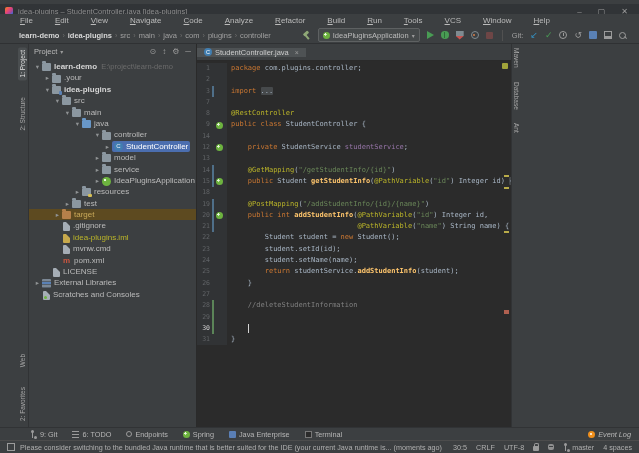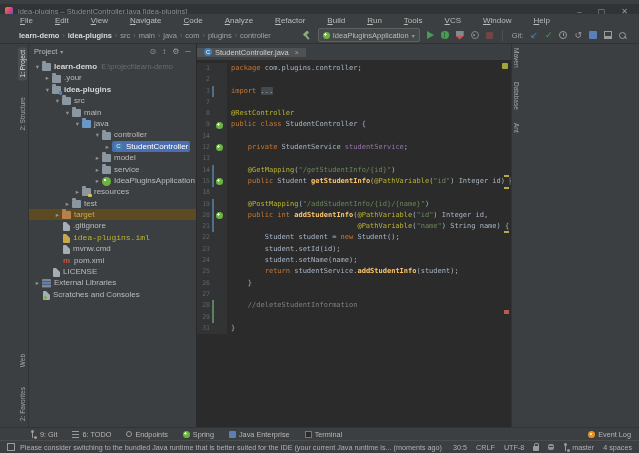--- a/index.html
+++ b/index.html
@@ -62,21 +62,21 @@
   .pheader{height:15px;display:flex;align-items:center;padding:0 5px;color:#bbbbbb;font-size:7.5px;flex-shrink:0;}
   .ph-title{display:flex;align-items:center;gap:3px;white-space:nowrap;}
   .ph-dd{color:#9b9b9b;font-size:6px;}
   .ph-icons{margin-left:auto;display:flex;gap:6px;color:#9b9b9b;font-size:8px;align-items:center;}
   .ptree{flex:1;overflow:hidden;font-size:8px;padding-top:2px;}
   .trow{height:11.4px;line-height:11.4px;display:flex;align-items:center;white-space:nowrap;color:#bbbbbb;}
   .trow-target{background:#5d4a20;}
   .arr{width:9px;display:inline-block;color:#8f9294;font-size:6.5px;text-align:center;flex-shrink:0;}
   .lbl{margin-left:3px;}
   .bold{color:#d4d4d4;font-weight:bold;}
-  .gold{color:#bbb529;font-family:Liberation Mono, monospace;}
+  .gold{color:#bbb529;}
   .excl-label{color:#c9a959;}
   .extra{color:#6b6b6b;margin-left:4px;font-size:7.5px;}
   .selbox{background:#4b6eaf;border-radius:2px;display:flex;align-items:center;padding:0 2px;color:#ffffff;}
   .selbox .lbl{color:#ffffff;}
   .ic{width:9px;height:8px;flex-shrink:0;display:inline-block;position:relative;margin-top:1px;font-style:normal;}
   .ic-project,.ic-module,.ic-folder,.ic-package,.ic-folder-res{background:#8b97a0;border-radius:1px;}
   .ic-project::before,.ic-module::before,.ic-folder::before,.ic-package::before,.ic-folder-res::before,
   .ic-folder-java::before,.ic-folder-excl::before{content:"";position:absolute;top:-2px;left:0;width:4px;height:2px;background:inherit;border-radius:1px 1px 0 0;}
   .ic-folder-java{background:#6897c8;border-radius:1px;}
   .ic-folder-excl{background:#b5804a;border-radius:1px;}
@@ -125,21 +125,21 @@
   .bitem{display:flex;align-items:center;gap:3px;margin-right:15px;white-space:nowrap;}
   .bic{width:7px;height:7px;flex-shrink:0;display:inline-block;position:relative;}
   .bi-git-branch{width:4px;border-left:1px solid #9b9b9b;margin-left:2px;}
   .bi-git-branch::before{content:"";position:absolute;left:-2.5px;top:-1px;width:3px;height:3px;border-radius:50%;background:#9b9b9b;}
   .bi-git-branch::after{content:"";position:absolute;left:1px;bottom:-1px;width:3px;height:3px;border-radius:50%;background:#9b9b9b;}
   .bi-todo{background:repeating-linear-gradient(#9b9b9b 0 1px,transparent 1px 3px);}
   .bi-endpoints{border:1.5px solid #9b9b9b;border-radius:50%;width:4px;height:4px;}
   .bi-spring{background:radial-gradient(circle at 35% 35%,#eaf6df 0 1px,#6db33f 1.2px);border-radius:50%;}
   .bi-java-ee{background:#5a7fb5;border-radius:1px;}
   .bi-terminal{background:#2b2b2b;border:1px solid #777;box-sizing:border-box;}
-  .eventlog{margin-left:auto;display:flex;align-items:center;gap:3px;white-space:nowrap;}
+  .eventlog{margin-left:auto;display:flex;align-items:center;gap:3px;white-space:nowrap;font-style:italic;}
   .el-ic{width:7px;height:7px;border-radius:50%;background:#ef8f1c;position:relative;}
   .el-ic::after{content:"";position:absolute;left:2px;top:2px;width:2px;height:2px;border-radius:50%;background:#fff;}
   
   .statusbar{position:absolute;top:440px;left:0;width:100%;height:13px;background:#3c3f41;border-top:1px solid #4c4c4c;display:flex;align-items:center;font-size:7.2px;color:#b0b0b0;padding:0 7px;box-sizing:border-box;}
   .st-ic{width:6px;height:6px;border:1px solid #9b9b9b;margin-right:5px;flex-shrink:0;}
   .st-msg{white-space:nowrap;overflow:hidden;text-overflow:clip;flex:1;margin-right:8px;}
   .st-right{display:flex;align-items:center;gap:9px;flex-shrink:0;white-space:nowrap;}
   .i-lock{width:6px;height:5px;background:#9b9b9b;border-radius:1px;position:relative;margin-top:2px;}
   .i-lock::before{content:"";position:absolute;top:-3px;left:1px;width:3px;height:3px;border:1px solid #9b9b9b;border-bottom:none;border-radius:2px 2px 0 0;}
   .i-hector{width:6px;height:6px;background:#8f8f8f;border-radius:2px;position:relative;}
@@ -380,20 +380,21 @@
         <div class="cl"><span class="gut"><span class="ln">20</span><span class="vcs blue"></span><span class="gicon"><span class="gi-spring"></span></span></span><span class="ct"><span class="tk-pl">    </span><span class="tk-kw">public int</span><span class="tk-pl"> </span><span class="tk-decl">addStudentInfo</span><span class="tk-pl">(</span><span class="tk-ann">@PathVariable</span><span class="tk-pl">(</span><span class="tk-str">"id"</span><span class="tk-pl">) Integer id,</span></span></div>
         <div class="cl"><span class="gut"><span class="ln">21</span><span class="vcs blue"></span><span class="gicon"></span></span><span class="ct"><span class="tk-pl">                              </span><span class="tk-ann">@PathVariable</span><span class="tk-pl">(</span><span class="tk-str">"name"</span><span class="tk-pl">) String name) {</span></span></div>
         <div class="cl"><span class="gut"><span class="ln">22</span><span class="vcs "></span><span class="gicon"></span></span><span class="ct"><span class="tk-pl">        Student student = </span><span class="tk-kw">new</span><span class="tk-pl"> Student();</span></span></div>
         <div class="cl"><span class="gut"><span class="ln">23</span><span class="vcs "></span><span class="gicon"></span></span><span class="ct"><span class="tk-pl">        student.setId(id);</span></span></div>
         <div class="cl"><span class="gut"><span class="ln">24</span><span class="vcs "></span><span class="gicon"></span></span><span class="ct"><span class="tk-pl">        student.setName(name);</span></span></div>
         <div class="cl"><span class="gut"><span class="ln">25</span><span class="vcs "></span><span class="gicon"></span></span><span class="ct"><span class="tk-pl">        </span><span class="tk-kw">return</span><span class="tk-pl"> studentService.</span><span class="tk-decl">addStudentInfo</span><span class="tk-pl">(student);</span></span></div>
         <div class="cl"><span class="gut"><span class="ln">26</span><span class="vcs "></span><span class="gicon"></span></span><span class="ct"><span class="tk-pl">    }</span></span></div>
         <div class="cl"><span class="gut"><span class="ln">27</span><span class="vcs "></span><span class="gicon"></span></span><span class="ct"></span></div>
         <div class="cl"><span class="gut"><span class="ln">28</span><span class="vcs green"></span><span class="gicon"></span></span><span class="ct"><span class="tk-com">    //deleteStudentInformation</span></span></div>
         <div class="cl"><span class="gut"><span class="ln">29</span><span class="vcs green"></span><span class="gicon"></span></span><span class="ct"></span></div>
+        <div class="cl"><span class="gut"><span class="ln cur">30</span><span class="vcs green"></span><span class="gicon"></span></span><span class="ct"><span class="caret"></span></span></div>
         <div class="cl"><span class="gut"><span class="ln">31</span><span class="vcs "></span><span class="gicon"></span></span><span class="ct"><span class="tk-pl">}</span></span></div>
       </div>
     <span class="insp"></span>
     <span class="tick" style="top:131px"></span>
     <span class="tick" style="top:143px"></span>
     <span class="tick" style="top:187px"></span>
     <span class="tick orange" style="top:266px"></span>
   </div>
 
   <div class="rstrip">

